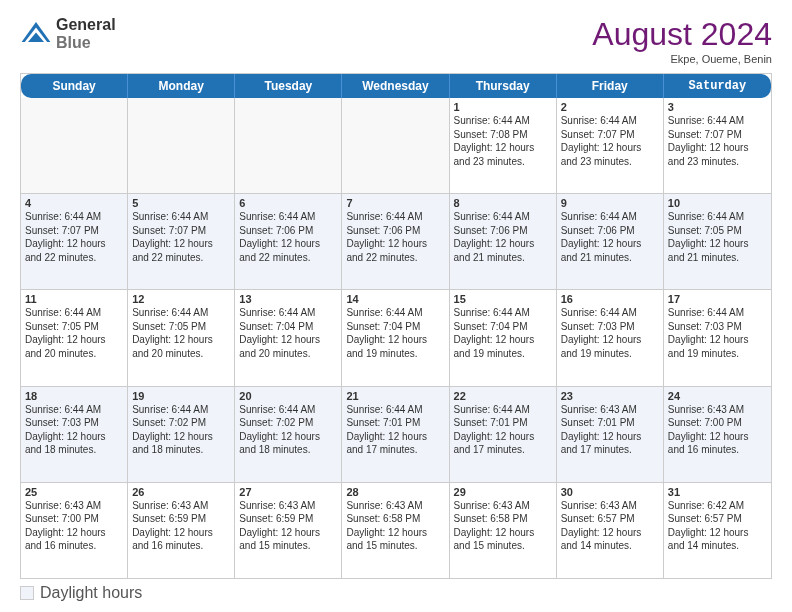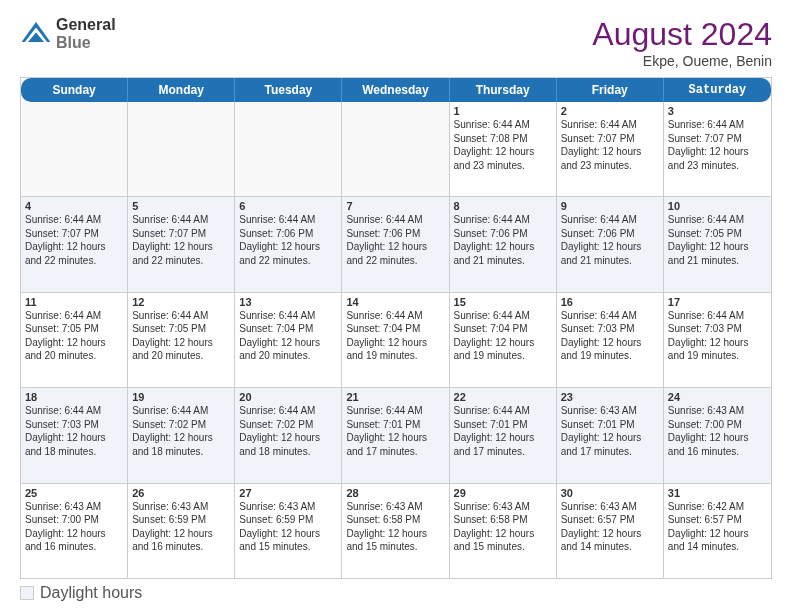--- a/index.html
+++ b/index.html
@@ -50,21 +50,21 @@
     }
     .title-block {
       text-align: right;
     }
     .month-year {
       font-size: 32px;
       font-weight: normal;
       color: #701a75;
     }
     .location {
-      font-size: 14px;
+      font-size: 11px;
       color: #444;
     }
     .calendar {
       flex: 1;
       display: flex;
       flex-direction: column;
       border: 1px solid #ccc;
     }
     .cal-header {
       display: grid;

